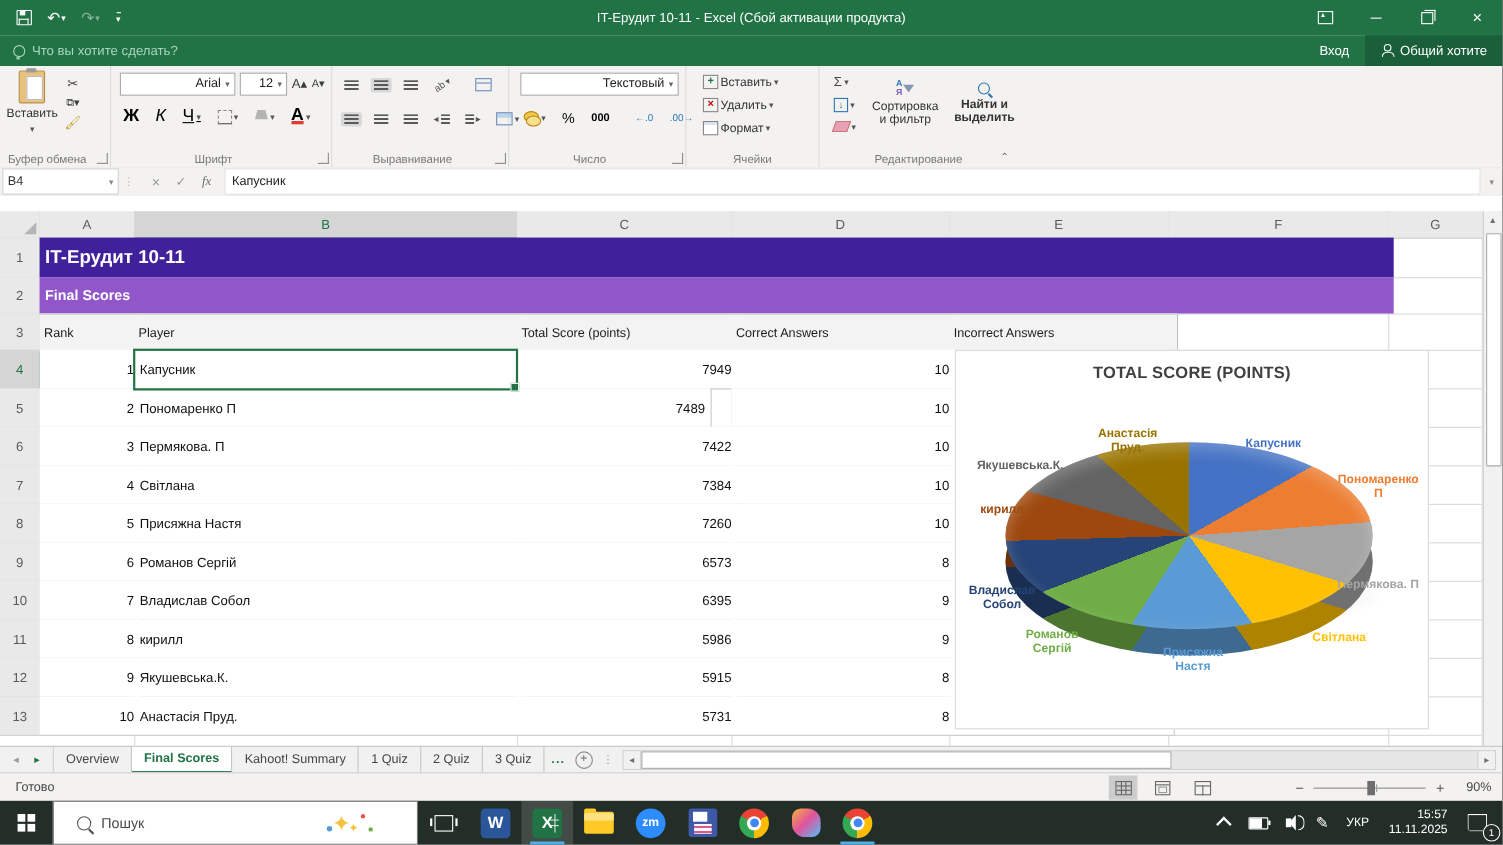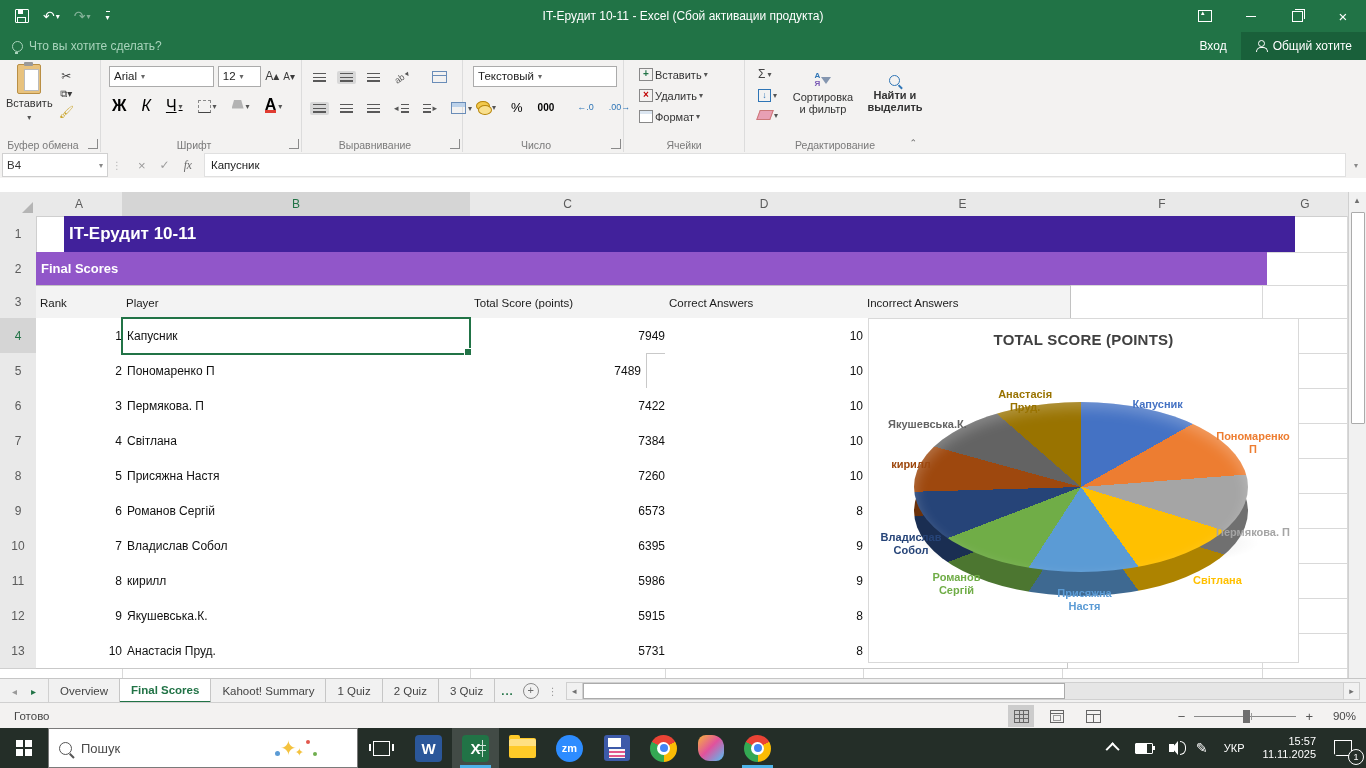--- a/index.html
+++ b/index.html
@@ -40,21 +40,21 @@
   .person:after{content:"";position:absolute;left:1px;bottom:0;width:10px;height:4px;border:1px solid #fff;border-bottom:none;border-radius:5px 5px 0 0;}
   
   #ribbon{left:0;top:60px;width:1366px;height:92px;background:#f3f2f1;border-bottom:1px solid #d5d5d5;display:flex;}
   .rgroup{position:relative;height:92px;border-right:1px solid #dcdcdc;flex:none;}
   .glabel{position:absolute;bottom:1px;left:0;right:14px;text-align:center;font-size:10.5px;color:#7a7a7a;white-space:nowrap;}
   .launcher{position:absolute;right:2px;bottom:3px;width:9px;height:9px;border-right:1px solid #8a8a8a;border-bottom:1px solid #8a8a8a;color:#8a8a8a;font-size:7px;line-height:5px;}
   .bigbtn{display:flex;flex-direction:column;align-items:center;justify-content:center;gap:3px;font-size:11px;color:#333;text-align:center;line-height:12px;}
   .caretdn{font-size:8px;color:#555;}
   .smallrow{display:flex;align-items:center;gap:6px;height:24px;}
   .mini{display:inline-flex;align-items:center;justify-content:center;font-size:12px;color:#3b3b3b;}
-  .combo{background:#fff;border:1px solid #ababab;height:19px;display:flex;align-items:center;font-size:11.5px;color:#222;padding:0 4px;justify-content:flex-start;}
+  .combo{background:#fff;border:1px solid #ababab;height:19px;display:flex;align-items:center;font-size:11.5px;color:#222;padding:0 4px;justify-content:flex-end;}
   .combo .car{font-size:8px;color:#666;margin-left:4px;}
   .bars{width:13px;height:9px;background:repeating-linear-gradient(to bottom,#595959 0 1.5px,transparent 1.5px 3.6px);}
   .selbtn{background:#d8d8d8;border-radius:2px;padding:2px 3px;}
   .ubtn{padding:2px 3px;display:inline-flex;align-items:center;gap:2px;}
   .clipicon{width:22px;height:28px;background:#e8c27d;border:1px solid #b98f45;border-radius:2px;position:relative;}
   .clipicon:before{content:"";position:absolute;left:6px;top:-3px;width:9px;height:4px;background:#9a9a9a;border-radius:1px;}
   .clipicon:after{content:"";position:absolute;left:6px;top:4px;width:13px;height:20px;background:#fff;border:1px solid #bbb;}
   .cf-ic{width:16px;height:14px;border:1px solid #999;background:
      linear-gradient(90deg,#e8806a 0 40%,#fff 40%),linear-gradient(#5b9bd5 0 50%,#e8806a 50%);background-size:100% 50%,60% 100%;background-repeat:no-repeat;background-position:0 0,40% 0;position:relative;}
   .cf-ic:after{content:"≠";position:absolute;right:-5px;bottom:-6px;font-size:9px;background:#fff;border:1px solid #aaa;line-height:8px;padding:0 1px;color:#333;}
@@ -135,21 +135,21 @@
   #zoomctl .zminus,#zoomctl .zplus{font-size:13px;color:#555;}
   .ztrack{position:relative;width:102px;height:1px;background:#8a8a8a;}
   .zthumb{position:absolute;left:49px;top:-6px;width:7px;height:13px;background:#6e6e6e;}
   .ztick{position:absolute;left:57px;top:-3px;width:1px;height:7px;background:#9a9a9a;}
   #zoomlabel{width:34px;text-align:right;}
   
   #taskbar{left:0;top:728px;width:1366px;height:40px;background:#242e28;display:flex;align-items:stretch;color:#fff;}
   #startbtn{width:48px;display:flex;align-items:center;justify-content:center;}
   .winlogo{display:grid;grid-template-columns:7px 7px;grid-template-rows:7px 7px;gap:1.5px;}
   .winlogo i{background:#fff;}
-  #searchbox{width:288px;background:#fff;border:1px solid #7a7a7a;display:flex;align-items:center;padding:0 10px;gap:9px;color:#4a4a4a;font-size:13px;position:relative;}
+  #searchbox{width:288px;background:#fff;border:1px solid #7a7a7a;display:flex;align-items:center;padding:0 21px;gap:9px;color:#4a4a4a;font-size:13px;position:relative;}
   .smag{width:11px;height:11px;border:1.6px solid #555;border-radius:50%;position:relative;flex:none;}
   .smag:after{content:"";position:absolute;right:-4px;bottom:-3px;width:6px;height:1.6px;background:#555;transform:rotate(45deg);}
   .sparkles{position:absolute;right:14px;top:0;height:38px;display:flex;align-items:center;}
   .sp1{color:#f4c23e;font-size:20px;}
   .sp2{color:#f4c23e;font-size:11px;margin-left:-2px;margin-top:8px;}
   .spdot1{width:4px;height:4px;border-radius:50%;background:#e2574c;margin-left:2px;margin-top:-12px;}
   .spdot2{width:4px;height:4px;border-radius:50%;background:#6fae4e;margin-left:3px;margin-top:12px;}
   .spdot3{width:5px;height:5px;border-radius:50%;background:#5b9bd5;margin-left:-68px;margin-top:10px;}
   .appslot{width:47px;display:flex;align-items:center;justify-content:center;position:relative;}
   .appslot.running:after{content:"";position:absolute;left:8px;right:8px;bottom:0;height:3px;background:#4db2e8;}
@@ -460,21 +460,21 @@
         <div class="gridline-h" style="top: 245px; left: 36px; width: 1311px;"></div>
         <div class="gridline-h" style="top: 280px; left: 36px; width: 1311px;"></div>
         <div class="gridline-h" style="top: 315px; left: 36px; width: 1311px;"></div>
         <div class="gridline-h" style="top: 350px; left: 36px; width: 1311px;"></div>
         <div class="gridline-h" style="top: 385px; left: 36px; width: 1311px;"></div>
         <div class="gridline-h" style="top: 420px; left: 36px; width: 1311px;"></div>
         <div class="gridline-h" style="top: 455px; left: 36px; width: 1311px;"></div>
         <div class="gridline-h" style="top: 490px; left: 36px; width: 1311px;"></div>
       </div>
     <div id="banners">
-        <div class="banner1" style="left: 36px; top: 38px; width: 1226px; height: 36px; margin-left: 28px;">IT-Ерудит 10-11</div>
+        <div class="banner1" style="left: 36px; top: 38px; width: 1226px; height: 36px;">IT-Ерудит 10-11</div>
         <div class="banner2" style="left: 36px; top: 74px; width: 1226px; height: 33px;">Final Scores</div>
       </div>
     <div id="tablecells">
         <div class="thcell" style="left: 36px; width: 86px; top: 107px; height: 33px;">Rank</div>
         <div class="thcell" style="left: 122px; width: 348px; top: 107px; height: 33px;">Player</div>
         <div class="thcell" style="left: 470px; width: 195px; top: 107px; height: 33px;">Total Score (points)</div>
         <div class="thcell" style="left: 665px; width: 198px; top: 107px; height: 33px;">Correct Answers</div>
         <div class="thcell" style="left: 863px; width: 199px; top: 107px; height: 33px;">Incorrect Answers</div>
         <div class="tdcell num" style="left: 36px; width: 86px; top: 140px; height: 35px;">1</div>
         <div class="tdcell txt" style="left: 122px; width: 348px; top: 140px; height: 35px;">Капусник</div>

